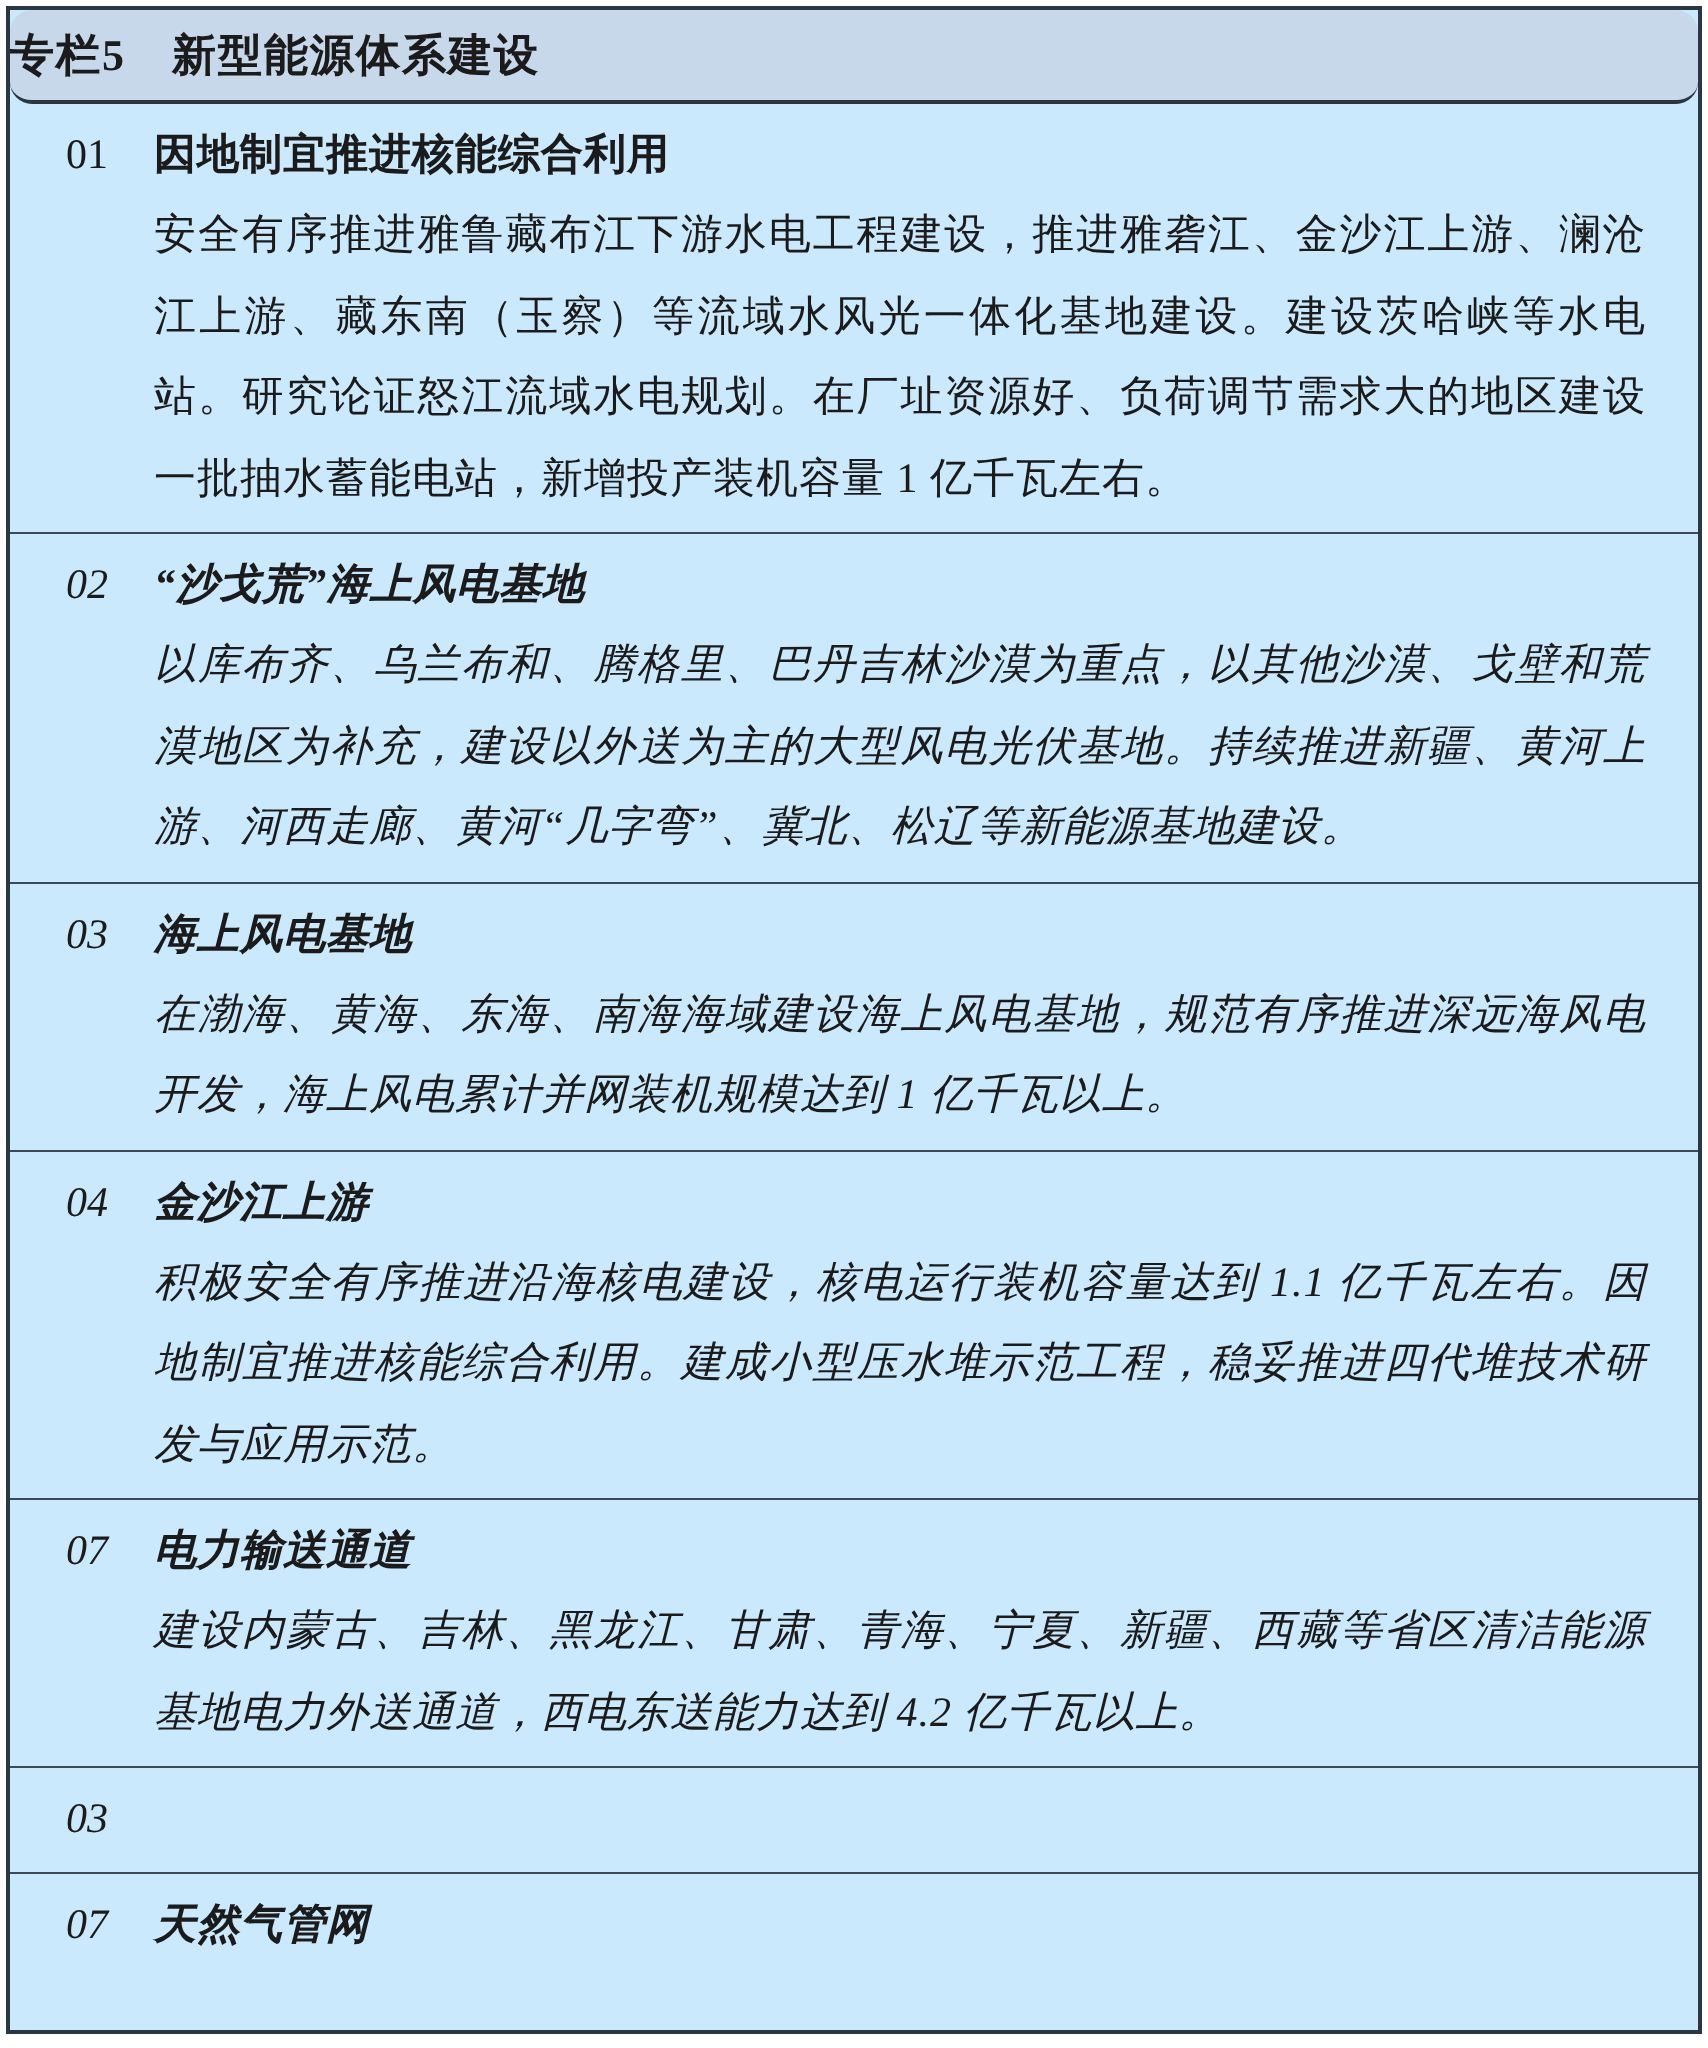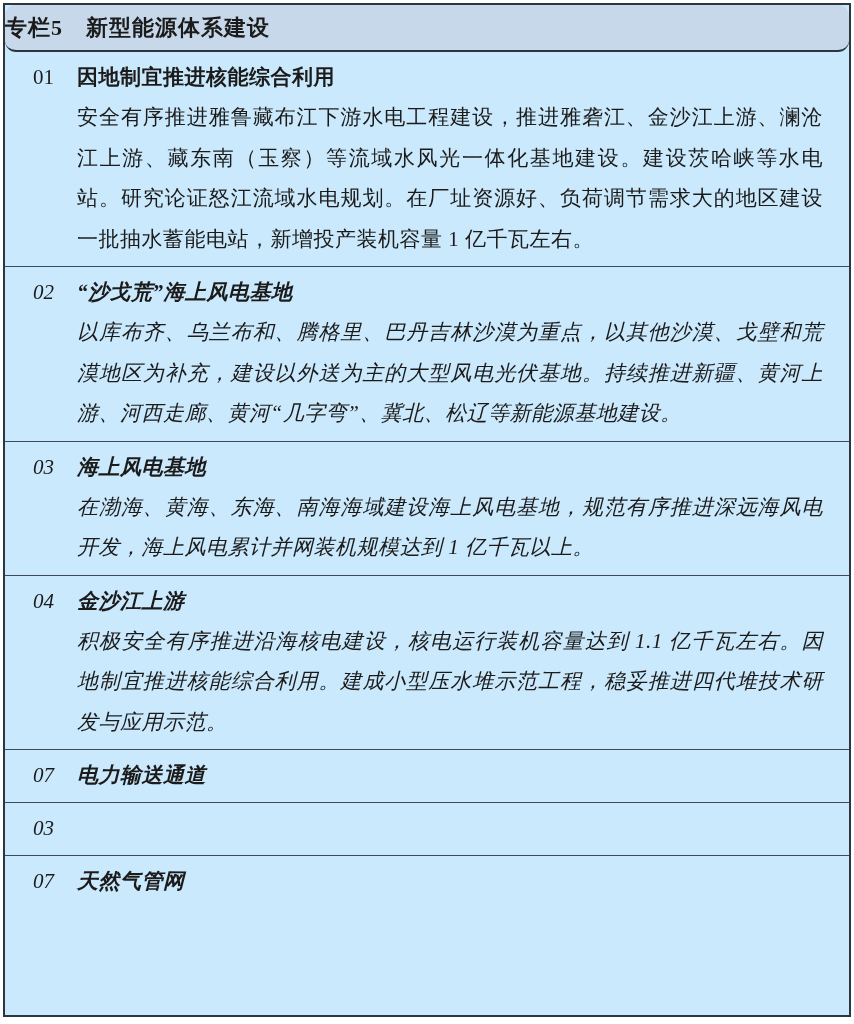--- a/index.html
+++ b/index.html
@@ -115,20 +115,21 @@
     <div class="section-content">
       <div class="section-heading">金沙江上游</div>
       <div class="section-body">积极安全有序推进沿海核电建设，核电运行装机容量达到 1.1 亿千瓦左右。因地制宜推进核能综合利用。建成小型压水堆示范工程，稳妥推进四代堆技术研发与应用示范。</div>
     </div>
   </div>
 
   <div class="section-row">
     <div class="section-num">07</div>
     <div class="section-content">
       <div class="section-heading">电力输送通道</div>
+      <div class="section-body">建设内蒙古、吉林、黑龙江、甘肃、青海、宁夏、新疆、西藏等省区清洁能源基地电力外送通道，西电东送能力达到 4.2 亿千瓦以上。</div>
     </div>
   </div>
 
   <div class="section-row">
     <div class="section-num">03</div>
   </div>
 
   <div class="section-row">
     <div class="section-num">07</div>
     <div class="section-content">

